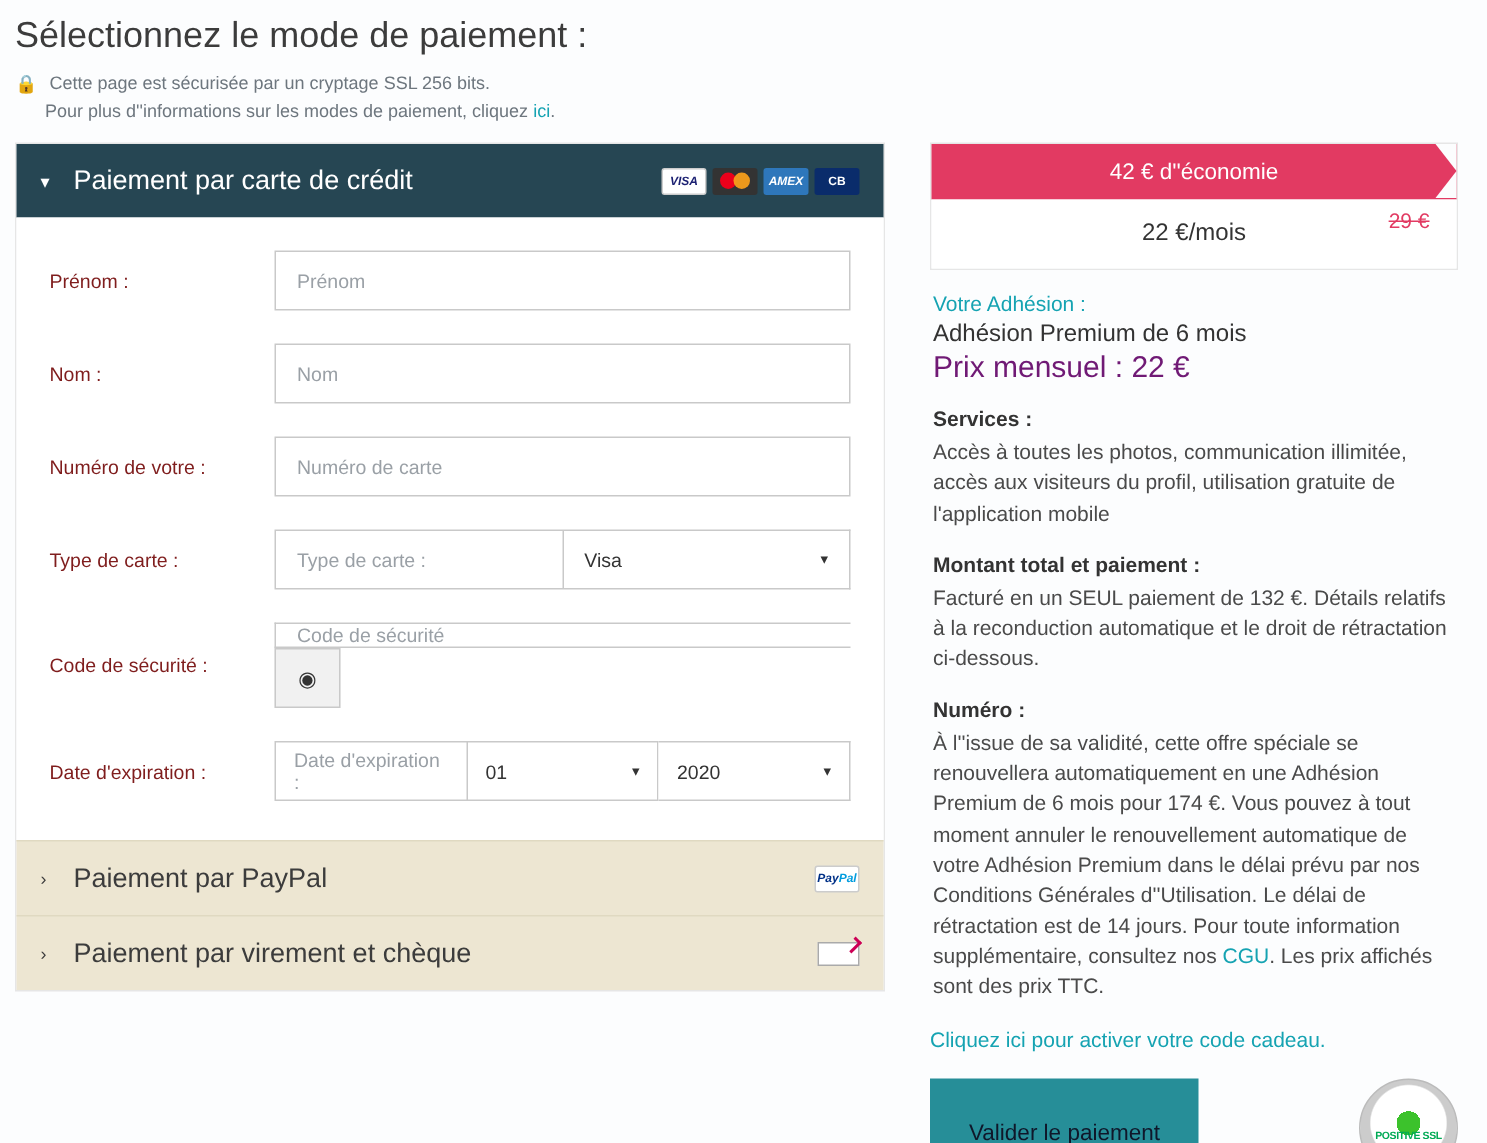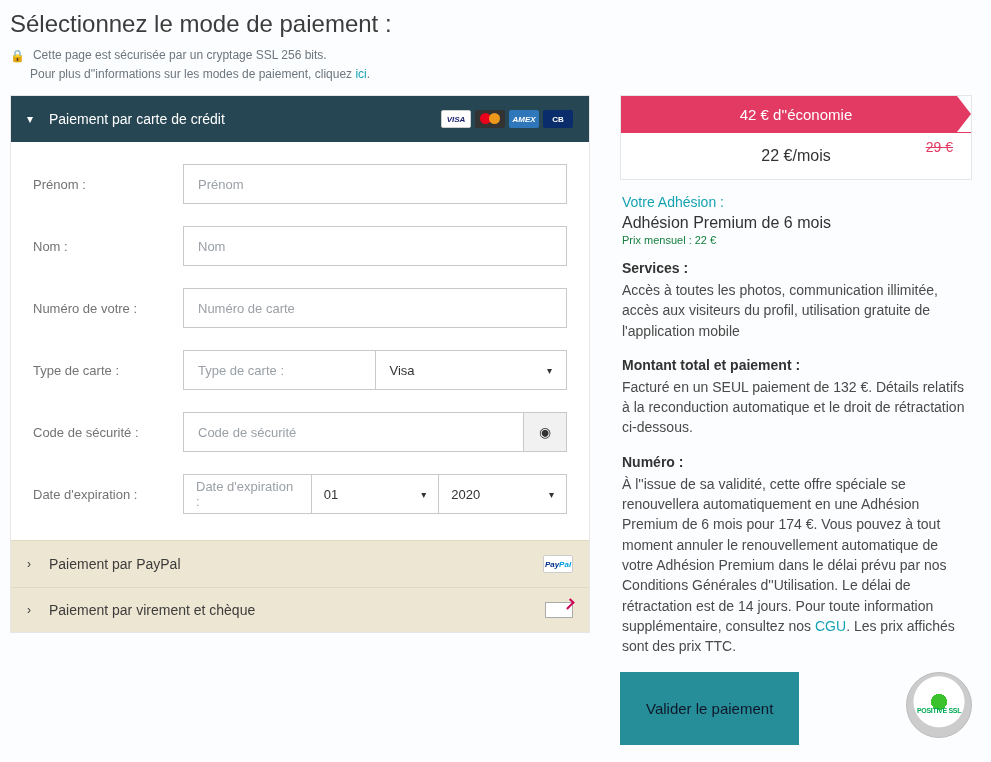--- a/index.html
+++ b/index.html
@@ -10,58 +10,58 @@
 .lock-icon { color: #8a9199; font-size: 12px; margin-top: 1px; }
 .more-info { color: #6d767e; font-size: 12px; margin-left: 20px; margin-bottom: 14px; }
 .more-info a { color: #15a3b2; text-decoration: none; }
 .layout { display: flex; gap: 30px; align-items: flex-start; }
 .left-col { width: 580px; }
 .panel { border: 1px solid #e6e6e6; }
 .acc-header { display: flex; align-items: center; padding: 14px 16px; cursor: pointer; }
 .acc-header.dark { background: #264653; color: #fff; }
 .acc-header.light { background: #ede6d2; color: #3c3c3c; border-top: 1px solid #e0d9c1; }
 .acc-arrow { width: 22px; color: inherit; font-size: 12px; }
-.acc-title { flex: 1; font-size: 14px; }
+.acc-title { flex: 1; font-size: 18px; }
 .card-icons { display: flex; gap: 4px; }
 .card-badge { width: 30px; height: 18px; border-radius: 2px; display: inline-flex; align-items: center; justify-content: center; font-size: 8px; font-weight: 700; color: #fff; }
 .cb-visa { background: #fff; color: #1a1f71; border: 1px solid #ccc; font-style: italic; }
 .cb-mc { background: #333; }
 .cb-amex { background: #2e77bb; color: #fff; font-style: italic; }
 .cb-cb { background: #0a2c6b; }
 .cb-paypal { background: #fff; border: 1px solid #ccc; }
 .cb-cheque-ic { width: 28px; height: 16px; background: #fff; border: 1px solid #aaa; position: relative; }
 .cb-cheque-ic::before { content: ""; position: absolute; right: -2px; top: -2px; width: 8px; height: 4px; border-bottom: 2px solid #c05; border-right: 2px solid #c05; transform: rotate(-45deg); }
 .cc-form { background: #fff; padding: 22px 22px 26px 22px; }
 .frow { display: flex; align-items: center; margin-bottom: 22px; }
 .frow:last-child { margin-bottom: 0; }
-.flabel { width: 150px; font-size: 13px; color: #737373; }
+.flabel { width: 150px; font-size: 13px; color: #7f1d1d; }
 .fctrl { flex: 1; }
 .tinput { width: 100%; height: 40px; border: 1px solid #c9c9c9; padding: 0 14px; font-size: 13px; color: #333; background: #fff; }
 .tinput::placeholder { color: #9aa0a6; }
 .split2 { display: flex; gap: 0; }
 .split2 .half { flex: 1; border: 1px solid #c9c9c9; height: 40px; display: flex; align-items: center; padding: 0 14px; font-size: 13px; color: #9aa0a6; background: #fff; }
 .split2 .half + .half { border-left: none; color: #333; justify-content: space-between; }
 .split3 { display: flex; }
 .split3 .third { flex: 1; border: 1px solid #c9c9c9; height: 40px; display: flex; align-items: center; padding: 0 12px; font-size: 13px; background: #fff; color: #9aa0a6; justify-content: space-between; }
 .split3 .third + .third { border-left: none; color: #333; }
 .caret { font-size: 10px; color: #333; }
-.secwrap { display: flex; }
+.secwrap { display: flex; flex-direction: column; }
 .secwrap .tinput { flex: 1; border-right: none; }
 .secbtn { width: 44px; height: 40px; border: 1px solid #c9c9c9; background: #f1f1f1; display: flex; align-items: center; justify-content: center; color: #333; font-size: 14px; cursor: pointer; }
 .right-col { width: 352px; }
 .summary-card { border: 1px solid #e6e6e6; margin-bottom: 14px; }
 .savings-banner { background: #e23a62; color: #fff; text-align: center; padding: 10px 0; font-size: 15px; position: relative; }
 .savings-banner::after { content: ""; position: absolute; right: 0; top: 0; border-top: 18px solid #fcfdfe; border-left: 14px solid transparent; border-bottom: 18px solid #fcfdfe; }
 .price-row { background: #fff; padding: 14px 18px; display: flex; align-items: center; justify-content: center; position: relative; }
 .price-main { font-size: 16px; color: #333; }
 .price-old { position: absolute; right: 18px; top: 6px; color: #e23a62; text-decoration: line-through; font-size: 14px; }
 .adh-section { padding: 0 2px; }
 .adh-title { color: #15a3b2; font-weight: 400; font-size: 14px; margin-bottom: 4px; }
 .adh-name { font-size: 16px; color: #333; margin-bottom: 2px; }
-.adh-price { font-size: 11px; color: #15803d; margin-bottom: 14px; }
+.adh-price { font-size: 20px; color: #701a75; margin-bottom: 14px; }
 .block-title { font-weight: 700; font-size: 14px; color: #333; margin-bottom: 4px; }
 .block-text { font-size: 14px; color: #4a4a4a; line-height: 1.45; margin-bottom: 16px; }
 .block-text a { color: #15a3b2; text-decoration: none; }
 .promo-link { color: #15a3b2; display: block; margin: 18px 0 18px 0; font-size: 14px; cursor: pointer; }
 .validate-row { display: flex; align-items: flex-start; justify-content: space-between; }
 .validate-col { display: flex; flex-direction: column; }
 .vbtn { background: #268e98; color: #0f172a; border: none; padding: 28px 26px; font-size: 15px; cursor: pointer; }
 .ssl-seal { width: 66px; height: 66px; border-radius: 50%; background:
   radial-gradient(circle at 50% 45%, #3cc22c 0 8px, #fff 8px 25px, #ccc 26px 33px);
   display:flex;align-items:center;justify-content:center;font-size:8px;font-weight:700;color:#0a5; text-align:center; position:relative; border:1px solid #bbb; }
@@ -195,20 +195,21 @@
 
         <div class="block-title">Montant total et paiement :</div>
         <div class="block-text">Facturé en un SEUL paiement de 132 €. Détails relatifs à la reconduction automatique et le droit de rétractation ci-dessous.</div>
 
         <div class="block-title">Numéro :</div>
         <div class="block-text">
           <span>À l''issue de sa validité, cette offre spéciale se renouvellera automatiquement en une Adhésion Premium de 6 mois pour 174 €. Vous pouvez à tout moment annuler le renouvellement automatique de votre Adhésion Premium dans le délai prévu par nos Conditions Générales d''Utilisation. Le délai de rétractation est de 14 jours. Pour toute information supplémentaire, consultez nos </span><a href="#">CGU</a><span>. Les prix affichés sont des prix TTC.</span>
         </div>
       </div>
 
+      <a class="promo-link">Cliquez ici pour activer votre code cadeau.</a>
 
       <div class="validate-row">
         <div class="validate-col">
           <button class="vbtn">Valider le paiement</button>
 
         </div>
         <div class="ssl-seal">
           <span style="position:absolute; top:34px; font-size:7px; letter-spacing:-0.3px;">POSITIVE SSL</span>
         </div>
       </div>

